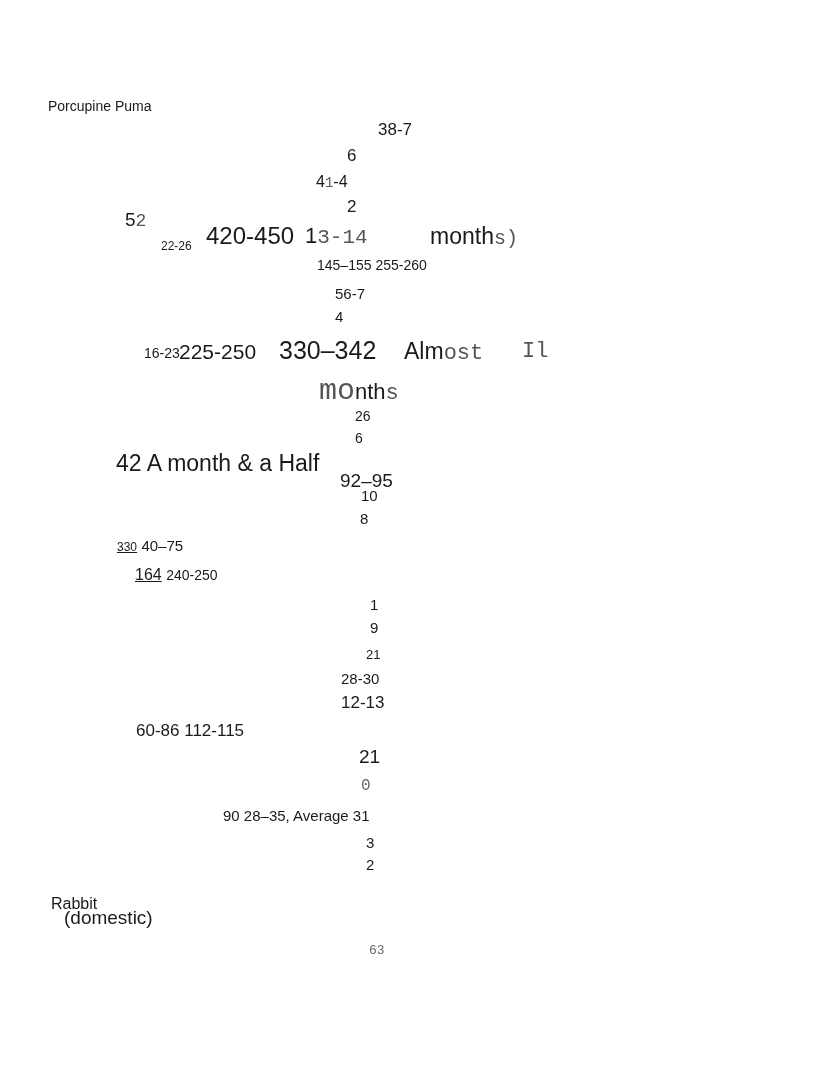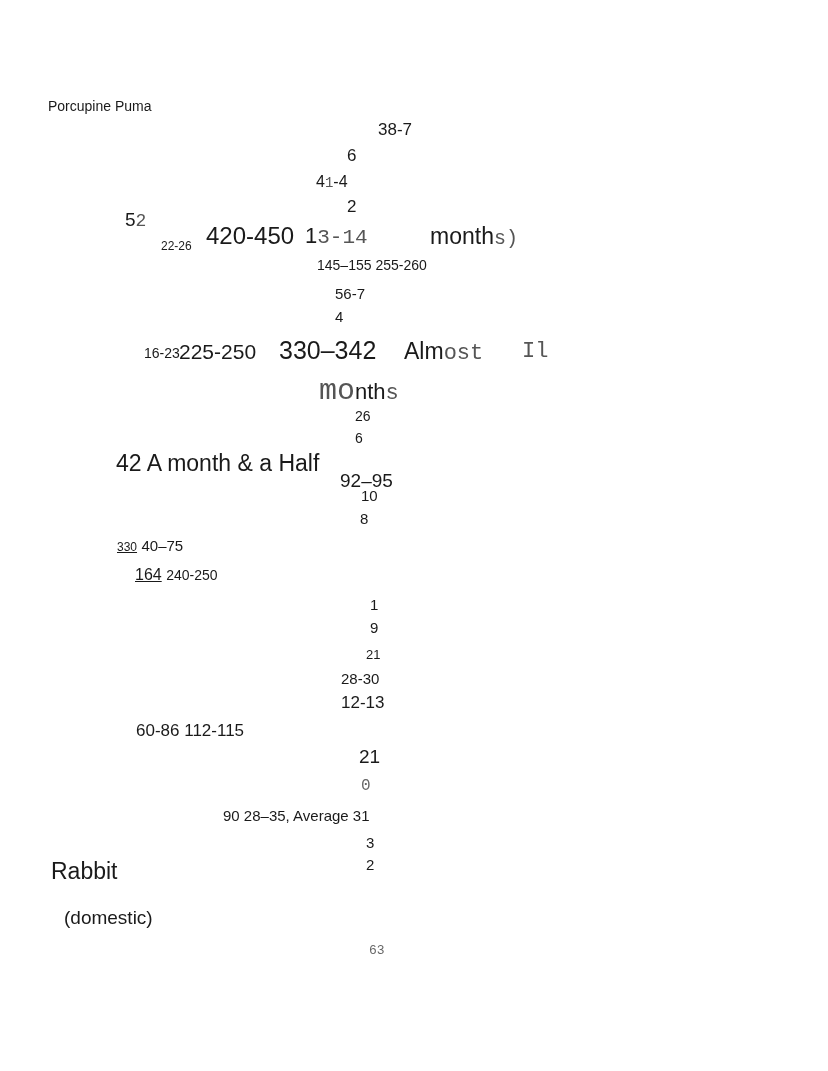--- a/index.html
+++ b/index.html
@@ -97,18 +97,18 @@
 
   <div class="t" style="left:112px; top:722px; font-size:17px;margin-left:24px;">60-86 112-115</div>
 
   <div class="t" style="left:359px; top:747px; font-size:19px;">21</div>
   <div class="t mono-light" style="left:361px; top:778px; font-size:16px;">0</div>
 
   <div class="t" style="left:223px; top:808px; font-size:15px;">90 28–35, Average 31</div>
   <div class="t" style="left:366px; top:835px; font-size:15px;">3</div>
   <div class="t" style="left:366px; top:857px; font-size:15px;">2</div>
 
-  <div class="t" style="left:51px; top:860px; font-size:23px;">Rabbit</div>
+  <div class="t" style="left:51px; top:896px; font-size:16px;">Rabbit</div>
   <div class="t" style="left:64px; top:908px; font-size:19px;">(domestic)</div>
 
   <div class="t mono-light" style="left:369px; top:944px; font-size:13px;">63</div>
 
 </div>
 
 </body></html>

